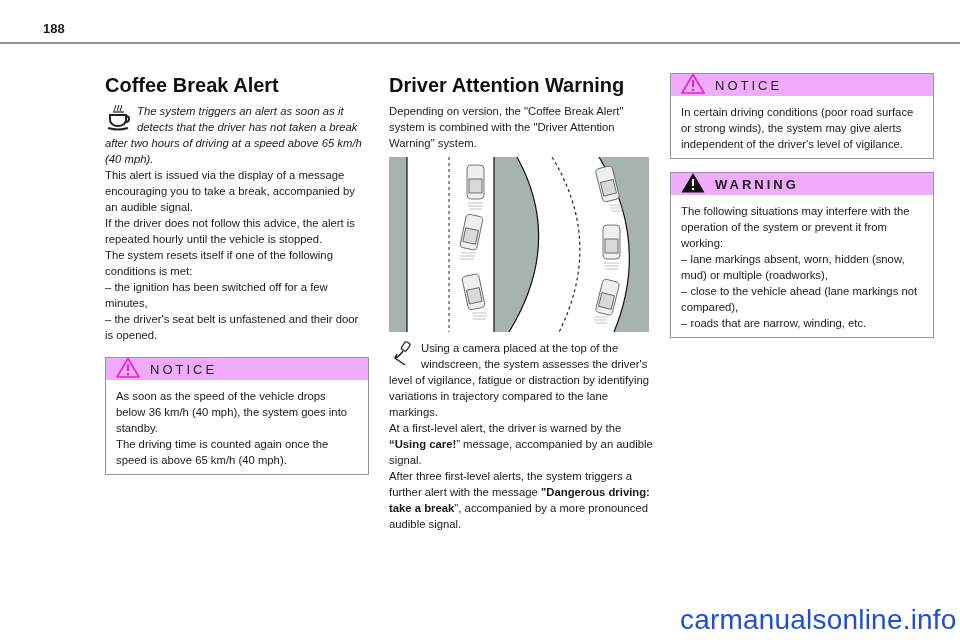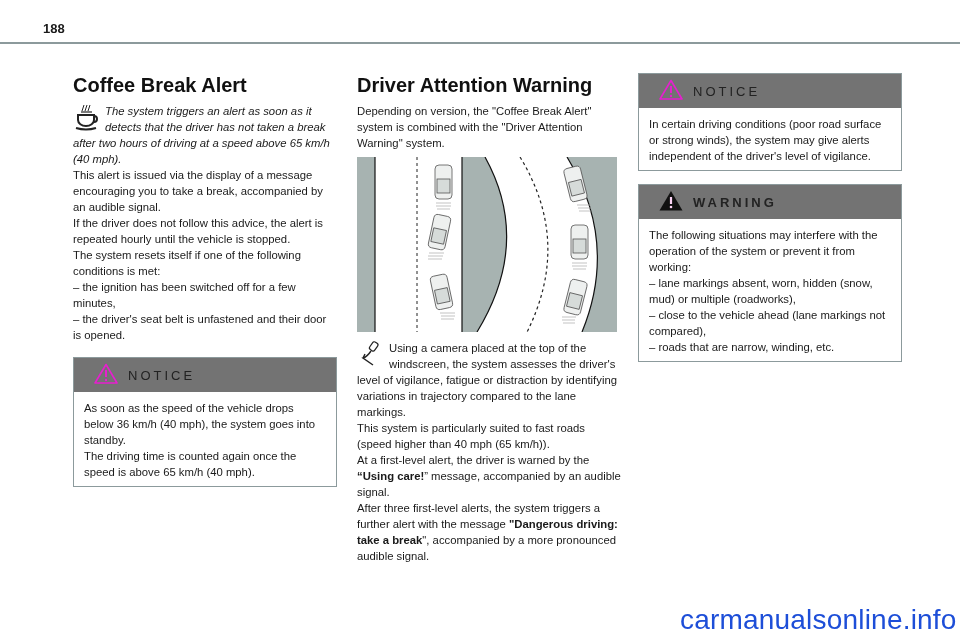--- a/index.html
+++ b/index.html
@@ -9,42 +9,42 @@
     font-family: "Liberation Sans", sans-serif;
   }
   .page-number {
     position: absolute; left: 43px; top: 21px;
     font-size: 13px; font-weight: bold; color: #1a1a1a; text-align: center;
   }
   .header-rule {
     position: absolute; left: 0; top: 42px; width: 960px; height: 2px;
     background: #8c9a9c;
   }
-  .col { position: absolute; width: 264px; }
+  .col { position: absolute; width: 264px; margin-left: 32px; }
   .col-1 { left: 73px; top: 73px; }
   .col-2 { left: 357px; top: 73px; }
   .col-3 { left: 638px; top: 73px; }
   h2 {
     margin: 0; font-size: 20px; font-weight: bold; line-height: 24px; color: #111;
   }
   .body-text {
     font-size: 11.3px; line-height: 16px; color: #1a1a1a; margin: 0;
   }
   .icon-para { position: relative; }
   .icon-para .lead-icon {
     float: left; width: 28px; height: 30px; margin-right: 4px;
   }
   .bullet { display: block; }
   .box {
     border: 1px solid #8c9a9c; box-sizing: border-box; width: 264px;
     background: #ffffff;
   }
   .box-head {
-    background: #737373; height: 34px; display: flex; align-items: center;
-    padding-left: 20px;
+    background: #f0abfc; height: 22px; display: flex; align-items: center;
+    padding-left: 10px;
   }
   .box-head .title {
     margin-left: 10px; font-size: 13px; letter-spacing: 3px; color: #222;
   }
   .box-head .title.bold { font-weight: bold; }
   .box-body { padding: 8px 10px 6px 10px; }
   .diagram {
     width: 260px; height: 175px; margin-top: 6px; margin-bottom: 8px;
     display: block;
   }
@@ -149,21 +149,20 @@
 
   <div class="icon-para">
     <span class="lead-icon">
       <svg width="28" height="30" viewBox="0 0 28 30">
         <rect x="14" y="2" width="6" height="9" rx="2" transform="rotate(35 17 6)" fill="none" stroke="#222" stroke-width="1.2"></rect>
         <path d="M14 11 q-4 6 -8 7 l10 7 M6 18 l2 -4" fill="none" stroke="#222" stroke-width="1.4"></path>
       </svg>
     </span>
     <p class="body-text">Using a camera placed at the top of the windscreen, the system assesses the driver's level of vigilance, fatigue or distraction by identifying variations in trajectory compared to the lane markings.</p>
   </div>
-  <p class="body-text">This system is particularly suited to fast roads (speed higher than 40 mph (65 km/h)).</p>
   <p class="body-text"><span>At a first-level alert, the driver is warned by the </span><b>“Using care!</b><span>” message, accompanied by an audible signal.</span></p>
   <p class="body-text"><span>After three first-level alerts, the system triggers a further alert with the message </span><b>"Dangerous driving: take a break</b><span>", accompanied by a more pronounced audible signal.</span></p>
 </div>
 
 <div class="col col-3">
   <div class="box">
     <div class="box-head">
       <span>
         <svg width="24" height="21" viewBox="0 0 24 21">
           <path d="M12 1.5 L23 20 H1 Z" fill="none" stroke="#e61fcf" stroke-width="1.6" stroke-linejoin="round"></path>

